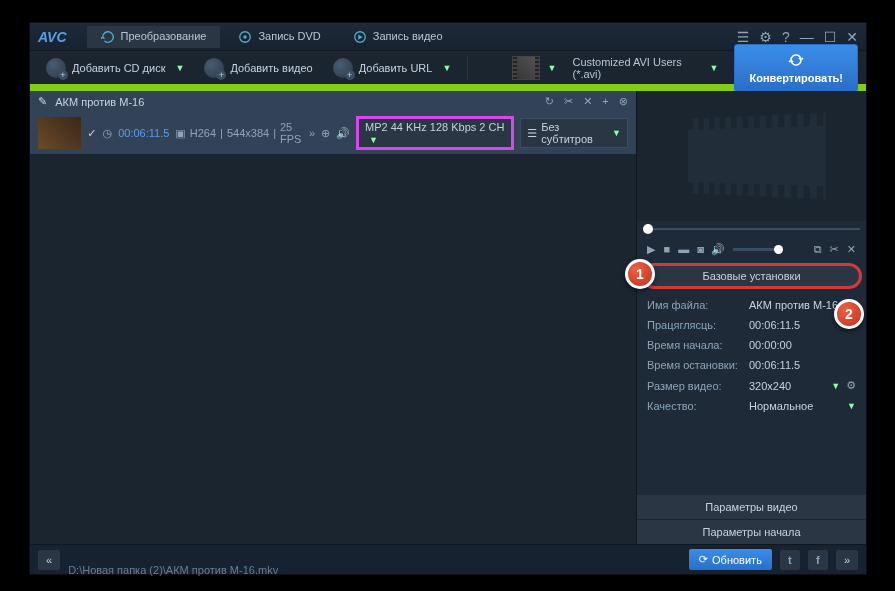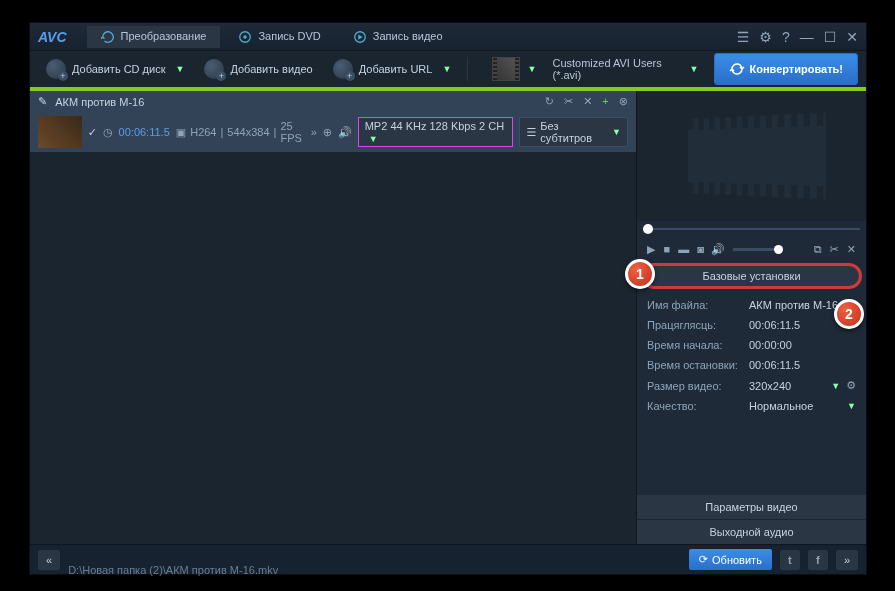--- a/index.html
+++ b/index.html
@@ -5,44 +5,44 @@
 *{margin:0;padding:0;box-sizing:border-box;font-family:Arial,sans-serif;font-size:11px;}
 body{background:#000;width:895px;height:591px;overflow:hidden;position:relative;}
 .window{position:absolute;top:22px;left:29px;width:838px;height:553px;background:#1a2530;border:1px solid #0a0f15;}
 .titlebar{height:28px;background:linear-gradient(#1e2a38,#172230);display:flex;align-items:center;padding:0 8px;color:#8fa4b8;border-bottom:1px solid #0f1620;}
 .logo{color:#5a9de8;font-weight:bold;font-size:14px;font-style:italic;margin-right:20px;}
 .tab{display:flex;align-items:flex-start;gap:6px;padding:4px 14px;margin-right:4px;cursor:pointer;color:#b8c5d6;}
 .tab.active{background:#2a3644;}
 .tab-icon{width:14px;height:14px;display:flex;align-items:center;justify-content:center;}
 .title-right{margin-left:auto;display:flex;gap:10px;align-items:center;}
 .title-right span{cursor:pointer;font-size:14px;color:#8fa4b8;}
-.toolbar{height:40px;background:#1a2530;display:flex;align-items:center;padding:0 8px;gap:4px;border-bottom:4px solid #84cc16;}
+.toolbar{height:40px;background:#1a2530;display:flex;align-items:center;padding:0 8px;gap:4px;border-bottom:7px solid #84cc16;}
 .tbtn{display:flex;align-items:center;gap:6px;padding:5px 8px;color:#c5d2e0;cursor:pointer;}
 .tbtn-icon{width:20px;height:20px;background:radial-gradient(circle at 35% 35%,#4a5d73,#2a3644);border-radius:50%;position:relative;}
 .tbtn-icon::after{content:"+";position:absolute;bottom:-2px;right:-2px;background:#3a4d63;color:#c5d2e0;width:10px;height:10px;border-radius:50%;font-size:9px;line-height:10px;text-align:center;}
 .drop{color:#8fa;font-size:9px;margin-left:4px;}
 .sep{width:1px;height:24px;background:#2a3644;margin:0 4px;}
 .format-preview{width:28px;height:24px;background:linear-gradient(45deg,#333,#555);border:1px solid #444;margin-left:auto;position:relative;}
 .format-preview::before,.format-preview::after{content:"";position:absolute;top:0;bottom:0;width:4px;background:repeating-linear-gradient(#222 0 2px,#444 2px 4px);}
 .format-preview::before{left:0;}.format-preview::after{right:0;}
 .format-sel{display:flex;align-items:center;padding:0 12px;color:#b8c5d6;cursor:pointer;width:170px;justify-content:space-between;}
-.convert-btn{background:linear-gradient(#3a8ee8,#2a6ec8);color:#fff;padding:7px 14px;border-radius:3px;font-weight:bold;font-size:13px;display:flex;align-items:center;gap:4px;cursor:pointer;border:1px solid #2a6ec8;}
+.convert-btn{background:linear-gradient(#3a8ee8,#2a6ec8);color:#fff;padding:7px 14px;border-radius:3px;font-weight:bold;font-size:13px;display:flex;align-items:center;gap:4px;cursor:pointer;border:1px solid #2a6ec8;flex-direction:column;}
 .convert-btn svg{width:16px;height:16px;}
 .content{display:flex;height:calc(100% - 28px - 40px - 30px);}
 .left{flex:1;background:#1a2530;}
 .item{background:#324358;}
 .item-hdr{display:flex;align-items:center;padding:4px 8px;gap:8px;color:#c5d2e0;}
 .item-hdr-right{margin-left:auto;display:flex;gap:10px;color:#8fa4b8;}
 .item-hdr-right span{cursor:pointer;}
 .item-body{display:flex;align-items:center;padding:4px 8px;gap:6px;color:#8fa4b8;}
 .thumb{width:48px;height:32px;background:linear-gradient(45deg,#6b4a2a,#3a2818);}
 .check{color:#c5d2e0;}
 .dur{color:#5a9de8;}
 .codec{display:flex;align-items:center;gap:4px;}
-.audio-sel{background:#2a3644;padding:2px 6px;border:1px solid #d946ef;color:#c5d2e0;}
+.audio-sel{background:#2a3644;padding:2px 6px;border:3px solid #d946ef;color:#c5d2e0;}
 .sub-sel{background:#2a3644;padding:2px 6px;border:1px solid #3a4d63;color:#c5d2e0;display:flex;align-items:center;gap:4px;}
 .right{width:230px;background:#1e2a38;border-left:1px solid #0f1620;display:flex;flex-direction:column;}
 .preview{height:130px;background:#1a2530;display:flex;align-items:center;justify-content:center;position:relative;}
 .film{width:140px;height:80px;background:#2a3644;transform:perspective(200px) rotateY(-12deg);opacity:0.4;position:relative;}
 .film::before,.film::after{content:"";position:absolute;left:0;right:0;height:12px;background:repeating-linear-gradient(90deg,#1a2530 0 6px,#2a3644 6px 12px);}
 .film::before{top:0;}.film::after{bottom:0;}
 .seek{height:16px;padding:4px 6px;display:flex;align-items:center;}
 .seek-track{flex:1;height:2px;background:#3a4d63;position:relative;}
 .seek-handle{position:absolute;left:0;top:-4px;width:10px;height:10px;background:#fff;border-radius:50%;}
 .pctrls{height:24px;display:flex;align-items:center;gap:8px;padding:0 10px;color:#8fa4b8;}
@@ -226,21 +226,21 @@
           <span class="gear">⚙</span>
         </div>
         <div class="srow">
           <span class="lbl">Качество:</span>
           <span class="val">Нормальное</span>
           <span class="drop">▼</span>
         </div>
       </div>
       <div style="margin-top:auto">
         <div class="sect-hdr"><span>Параметры видео</span></div>
-        <div class="sect-hdr" style="border-top:1px solid #1a2530"><span>Выходной аудио</span></div>
+        <div class="sect-hdr" style="border-top:1px solid #1a2530"><span>Параметры начала</span></div>
       </div>
     </div>
   </div>
 
   <div class="statusbar">
     <span class="sb-btn">«</span>
     <span class="sb-path">D:\Новая папка (2)\АКМ против М-16.mkv</span>
     <span class="upd-btn">
       <span>⟳</span>
       <span>Обновить</span>

